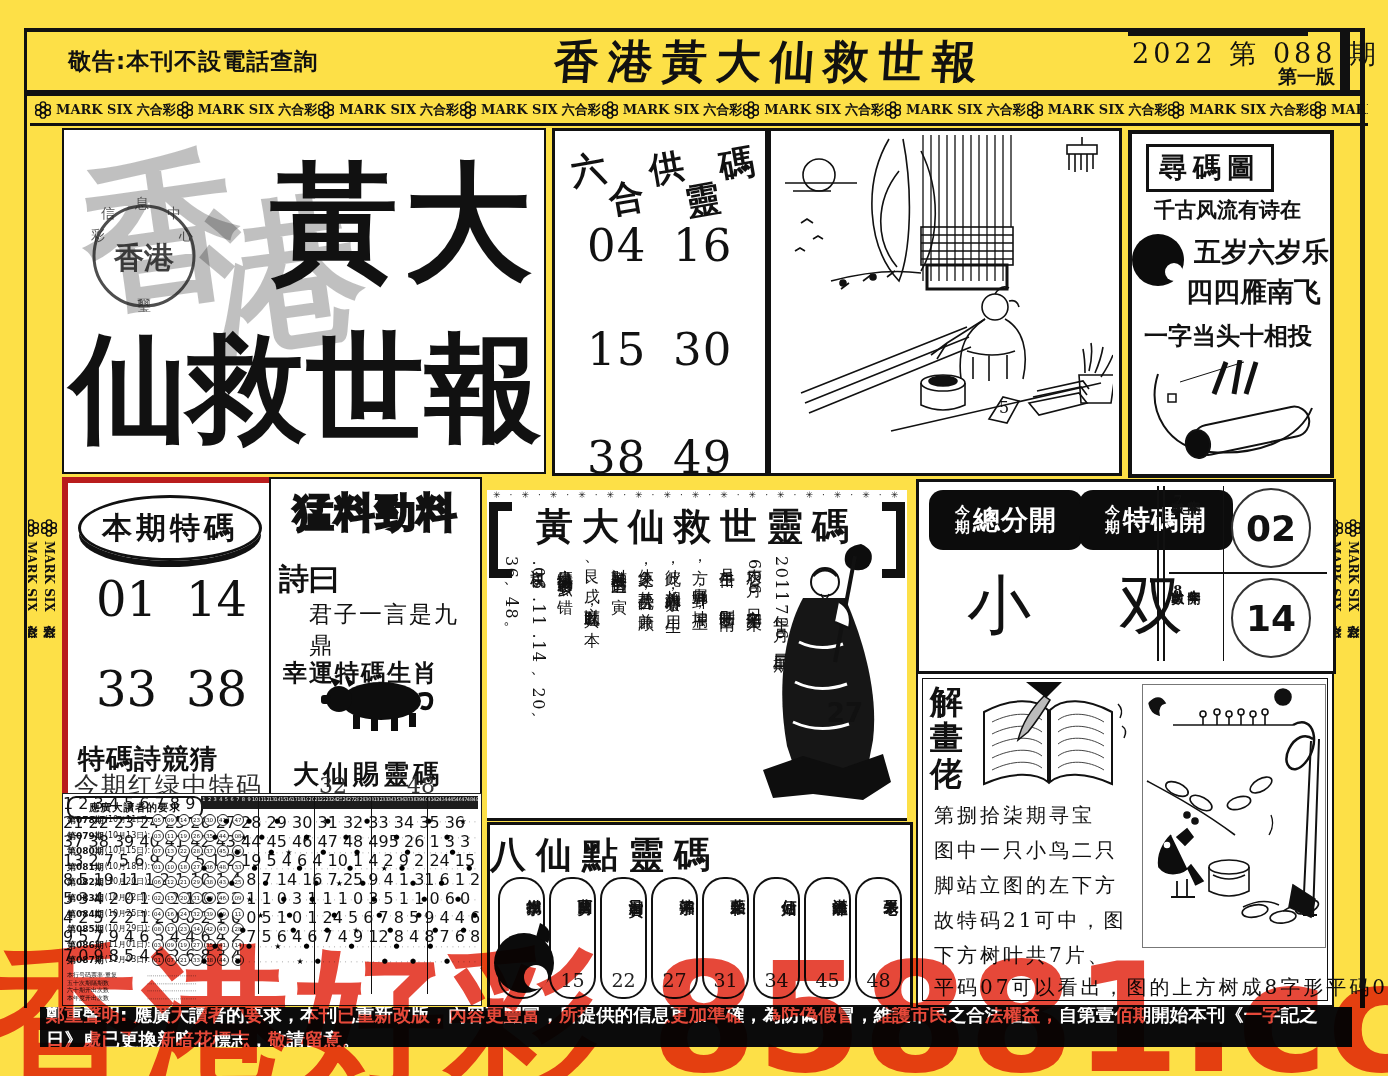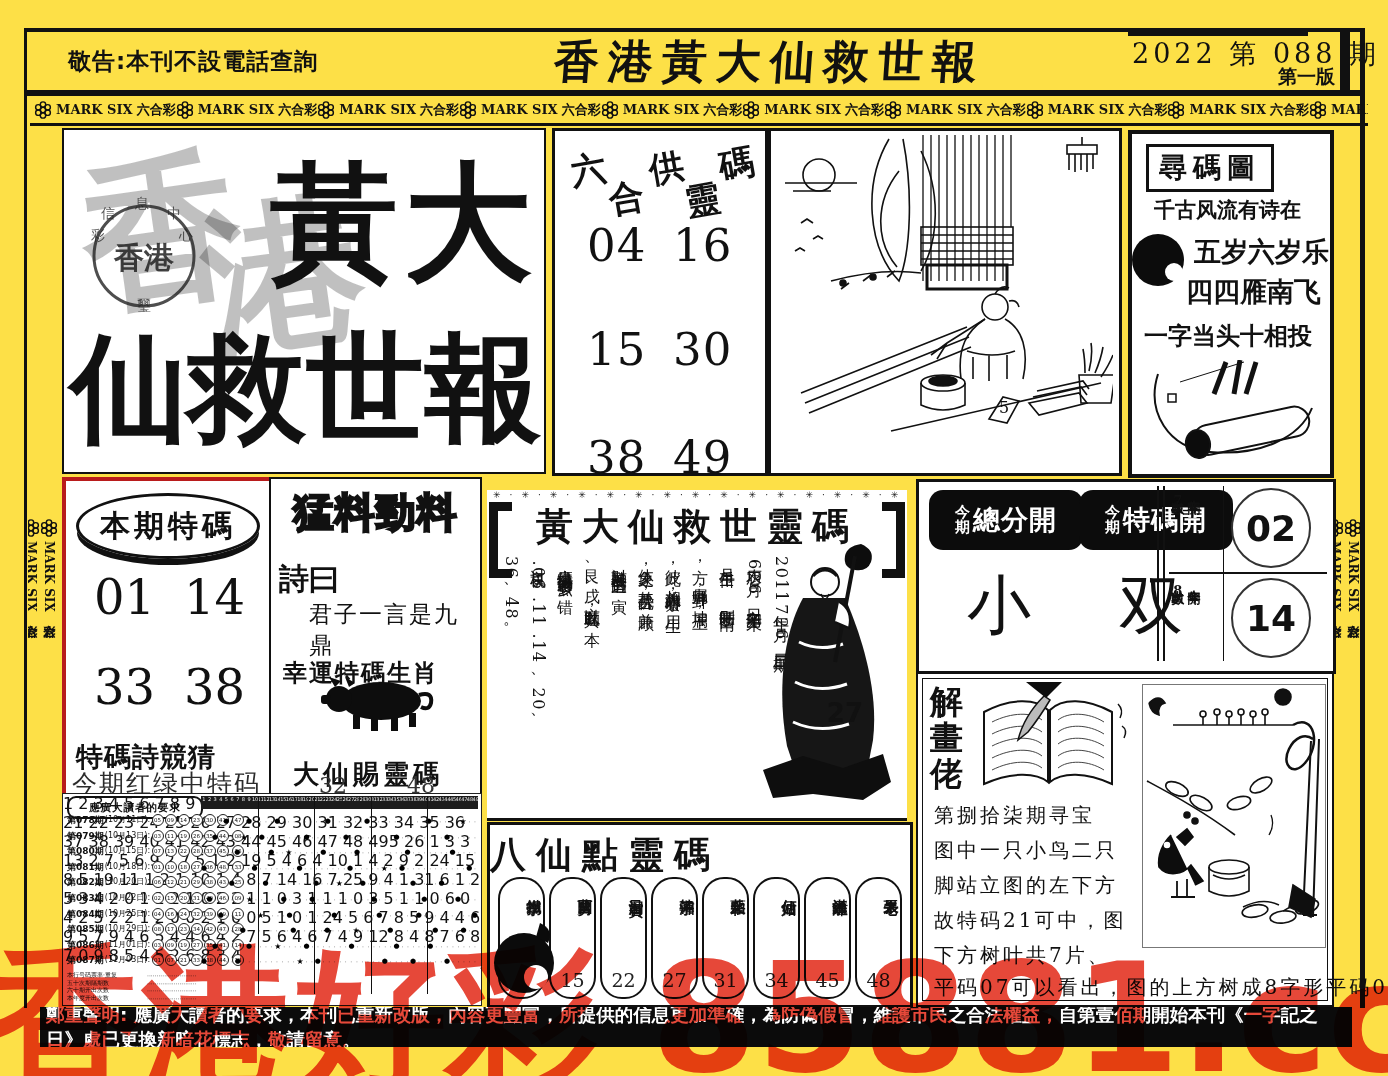--- a/index.html
+++ b/index.html
@@ -36,21 +36,21 @@
   .lh-ch{position:absolute;font-size:35px;font-weight:900;transform:rotate(-10deg);}
   .lh-num{position:absolute;font-size:45px;letter-spacing:1px;}
   
   #illus-box{left:768px;top:128px;width:348px;height:342px;border:3px solid #111;}
   
   #xunmatu-box{left:1128px;top:130px;width:198px;height:340px;border:4px solid #111;overflow:hidden;}
   #xm-title{position:absolute;left:14px;top:10px;width:122px;height:42px;border:3px solid #111;
      display:flex;align-items:center;justify-content:center;font-size:28px;font-weight:900;letter-spacing:6px;}
   .xm-line{position:absolute;font-weight:bold;white-space:nowrap;font-family:"DejaVu Sans",sans-serif;}
   
-  #benqi-box{left:62px;top:477px;width:203px;height:320px;border:4px solid #b91c1c;}
+  #benqi-box{left:62px;top:477px;width:203px;height:320px;border:6px solid #b91c1c;}
   #bq-oval{position:absolute;left:10px;top:12px;width:178px;height:60px;border:3px solid #111;border-radius:50%;
      display:flex;align-items:center;justify-content:center;font-size:30px;font-weight:900;letter-spacing:4px;
      box-shadow:0 7px 0 -1px #111;}
   .bq-num{position:absolute;font-size:48px;}
   #bq-sub1{position:absolute;left:10px;top:258px;font-size:27px;font-weight:900;letter-spacing:1px;font-family:"DejaVu Sans",sans-serif;}
   #bq-sub2{position:absolute;left:6px;top:286px;font-size:25px;letter-spacing:2px;color:#2b2b2b;}
   #mengliao-box{left:269px;top:477px;width:209px;height:320px;border:2px solid #111;}
   #ml-title{position:absolute;left:6px;top:6px;width:197px;text-align:center;font-size:40px;font-weight:900;
      color:#fff;-webkit-text-stroke:2.5px #111;letter-spacing:1px;}
   #ml-shiyue{position:absolute;left:8px;top:80px;font-size:30px;font-weight:900;}

